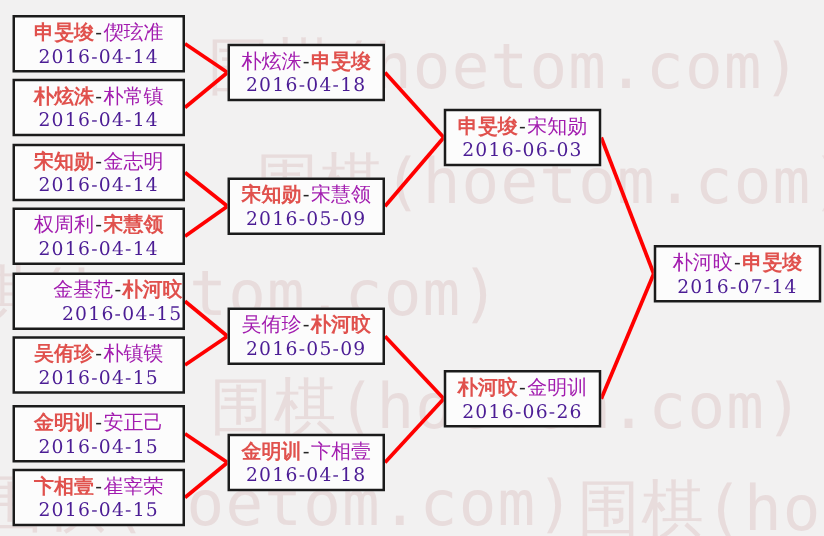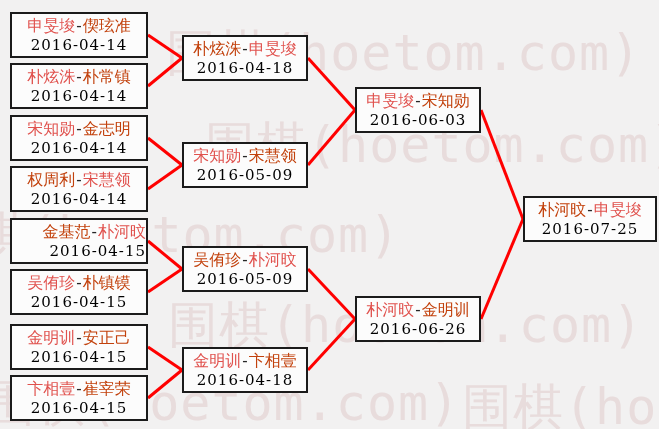--- a/index.html
+++ b/index.html
@@ -28,25 +28,25 @@
     width:138px;height:46px;
     background:#fcfcfc;
     border:2px solid #1b1b1b;
     display:flex;flex-direction:column;
     align-items:center;justify-content:center;
   }
   .names{
     display:flex;flex-direction:row;align-items:center;
     font-size:16px;line-height:20px;color:#262626;white-space:nowrap;
   }
-  .nm{color:#c2410c;}
-  .nm.win{color:#e0514d;}
+  .nm{color:#a21caf;}
+  .nm.win{color:#e0514d;font-weight:bold;}
   .sep{color:#262626;margin:0 1px;}
   .date{
-    font-size:15px;line-height:19px;color:#000000;
+    font-size:15px;line-height:19px;color:#4c1d95;
     letter-spacing:1px;white-space:nowrap;
   }
 </style>
 </head>
 <body>
 
 <div class="stage">
 
   <span class="wm" style="left:166px;top:28px;">围棋(hoetom.com)</span>
   <span class="wm" style="left:205px;top:120px;">围棋(hoetom.com)</span>
@@ -186,16 +186,16 @@
       </div>
     <div class="date">2016-06-26</div>
   </div>
 
   <div class="box" style="left:523px;top:196px;width:134px;">
     <div class="names">
         <span class="nm">朴河旼</span>
         <span class="sep">-</span>
         <span class="nm win">申旻埈</span>
       </div>
-    <div class="date">2016-07-25</div>
+    <div class="date">2016-07-14</div>
   </div>
 
 </div>
 
 </body></html>

